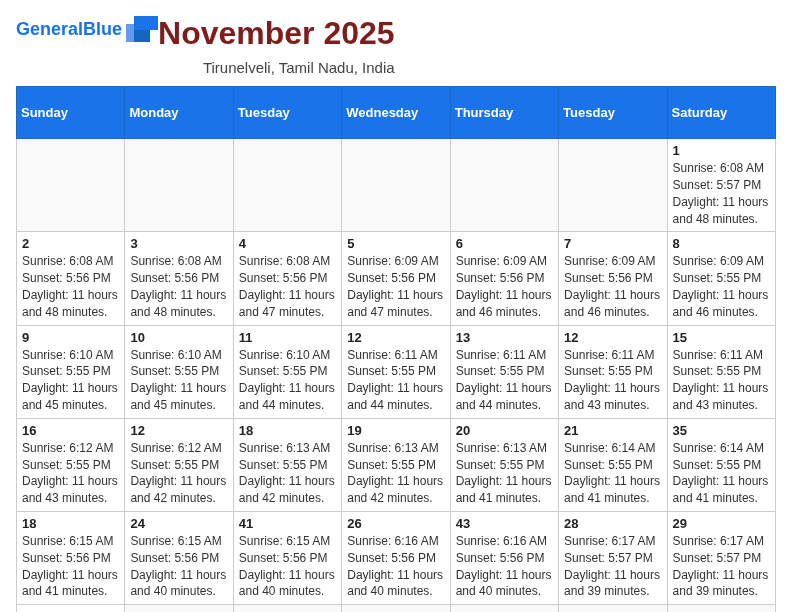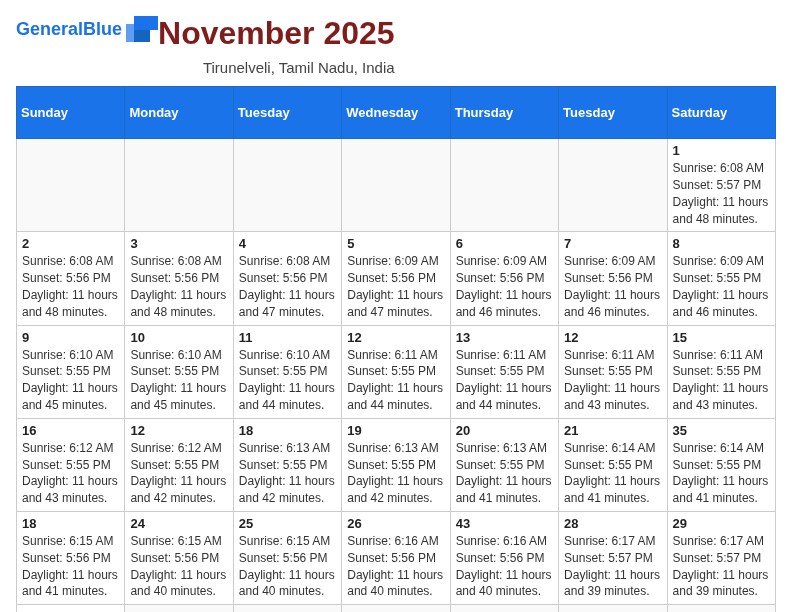--- a/index.html
+++ b/index.html
@@ -274,21 +274,21 @@
 Sunset: 5:56 PM
 Daylight: 11 hours and 41 minutes.</div>
         </td>
         <td>
           <div class="day-number">24</div>
           <div class="day-info" style="white-space: pre-line;">Sunrise: 6:15 AM
 Sunset: 5:56 PM
 Daylight: 11 hours and 40 minutes.</div>
         </td>
         <td>
-          <div class="day-number">25</div>
+          <div class="day-number">41</div>
           <div class="day-info" style="white-space: pre-line;">Sunrise: 6:15 AM
 Sunset: 5:56 PM
 Daylight: 11 hours and 40 minutes.</div>
         </td>
         <td>
           <div class="day-number">26</div>
           <div class="day-info" style="white-space: pre-line;">Sunrise: 6:16 AM
 Sunset: 5:56 PM
 Daylight: 11 hours and 40 minutes.</div>
         </td>

